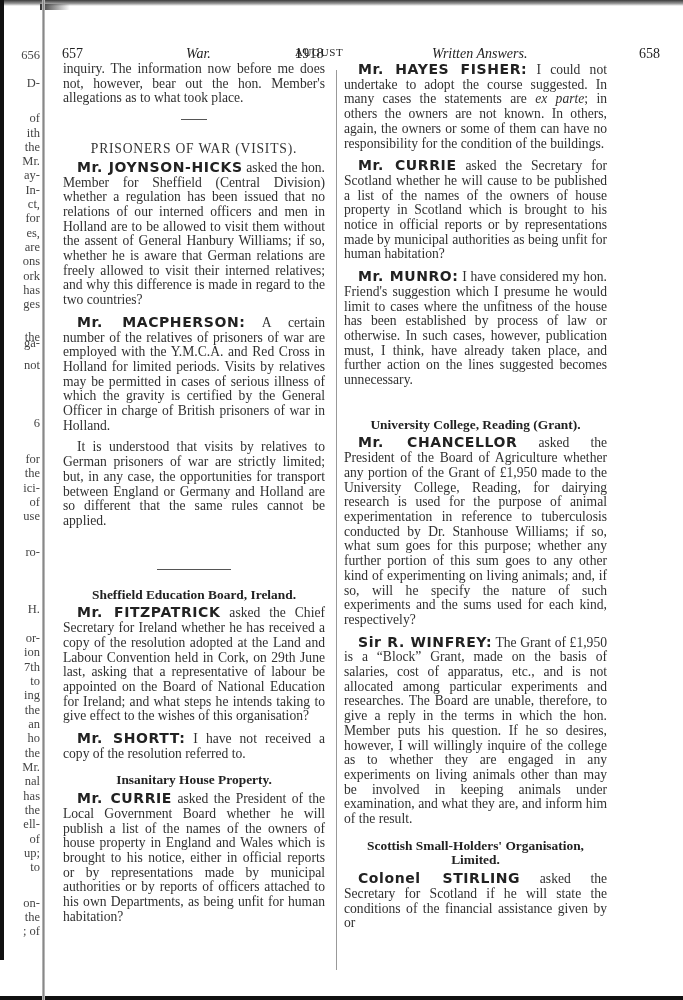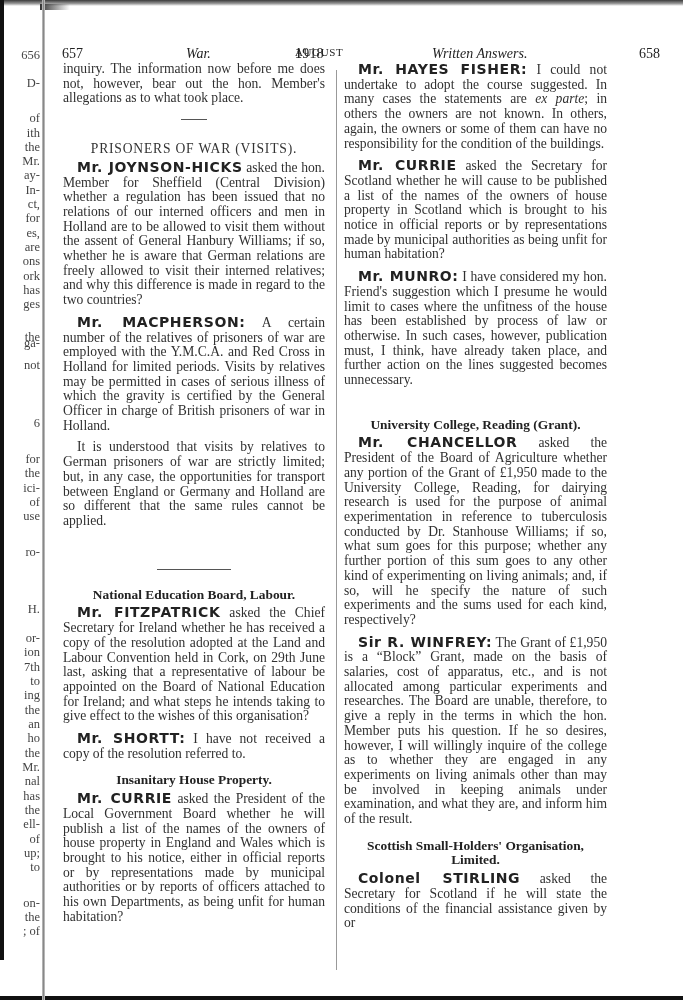--- a/index.html
+++ b/index.html
@@ -159,21 +159,21 @@
   <div>
     <p class="heading-caps">PRISONERS OF WAR (VISITS).</p>
     <p class="para indent"><span class="speaker">Mr. JOYNSON-HICKS</span><span> asked the hon. Member for Sheffield (Central Division) whether a regulation has been issued that no relations of our interned officers and men in Holland are to be allowed to visit them without the assent of General Hanbury Williams; if so, whether he is aware that German relations are freely allowed to visit their interned relatives; and why this difference is made in regard to the two countries?</span></p>
     <p class="para indent"><span class="speaker">Mr. MACPHERSON:</span><span> A certain number of the relatives of prisoners of war are employed with the Y.M.C.A. and Red Cross in Holland for limited periods. Visits by relatives may be permitted in cases of serious illness of which the gravity is certified by the General Officer in charge of British prisoners of war in Holland.</span></p>
     <p class="para indent">It is understood that visits by relatives to German prisoners of war are strictly limited; but, in any case, the opportunities for transport between England or Germany and Holland are so different that the same rules cannot be applied.</p>
   </div>
 
   <div class="section-rule long"></div>
 
   <div>
-    <p class="heading-bold">National Education Board, Labour.</p>
+    <p class="heading-bold">Sheffield Education Board, Ireland.</p>
     <p class="para indent"><span class="speaker">Mr. FITZPATRICK</span><span> asked the Chief Secretary for Ireland whether he has received a copy of the resolution adopted at the Land and Labour Convention held in Cork, on 29th June last, asking that a representative of labour be appointed on the Board of National Education for Ireland; and what steps he intends taking to give effect to the wishes of this organisation?</span></p>
     <p class="para indent"><span class="speaker">Mr. SHORTT:</span><span> I have not received a copy of the resolution referred to.</span></p>
   </div>
 
   <div>
     <p class="heading-bold spaced">Insanitary House Property.</p>
     <p class="para indent"><span class="speaker">Mr. CURRIE</span><span> asked the President of the Local Government Board whether he will publish a list of the names of the owners of house property in England and Wales which is brought to his notice, either in official reports or by representations made by municipal authorities or by reports of officers attached to his own Departments, as being unfit for human habitation?</span></p>
   </div>
 </div>
 

